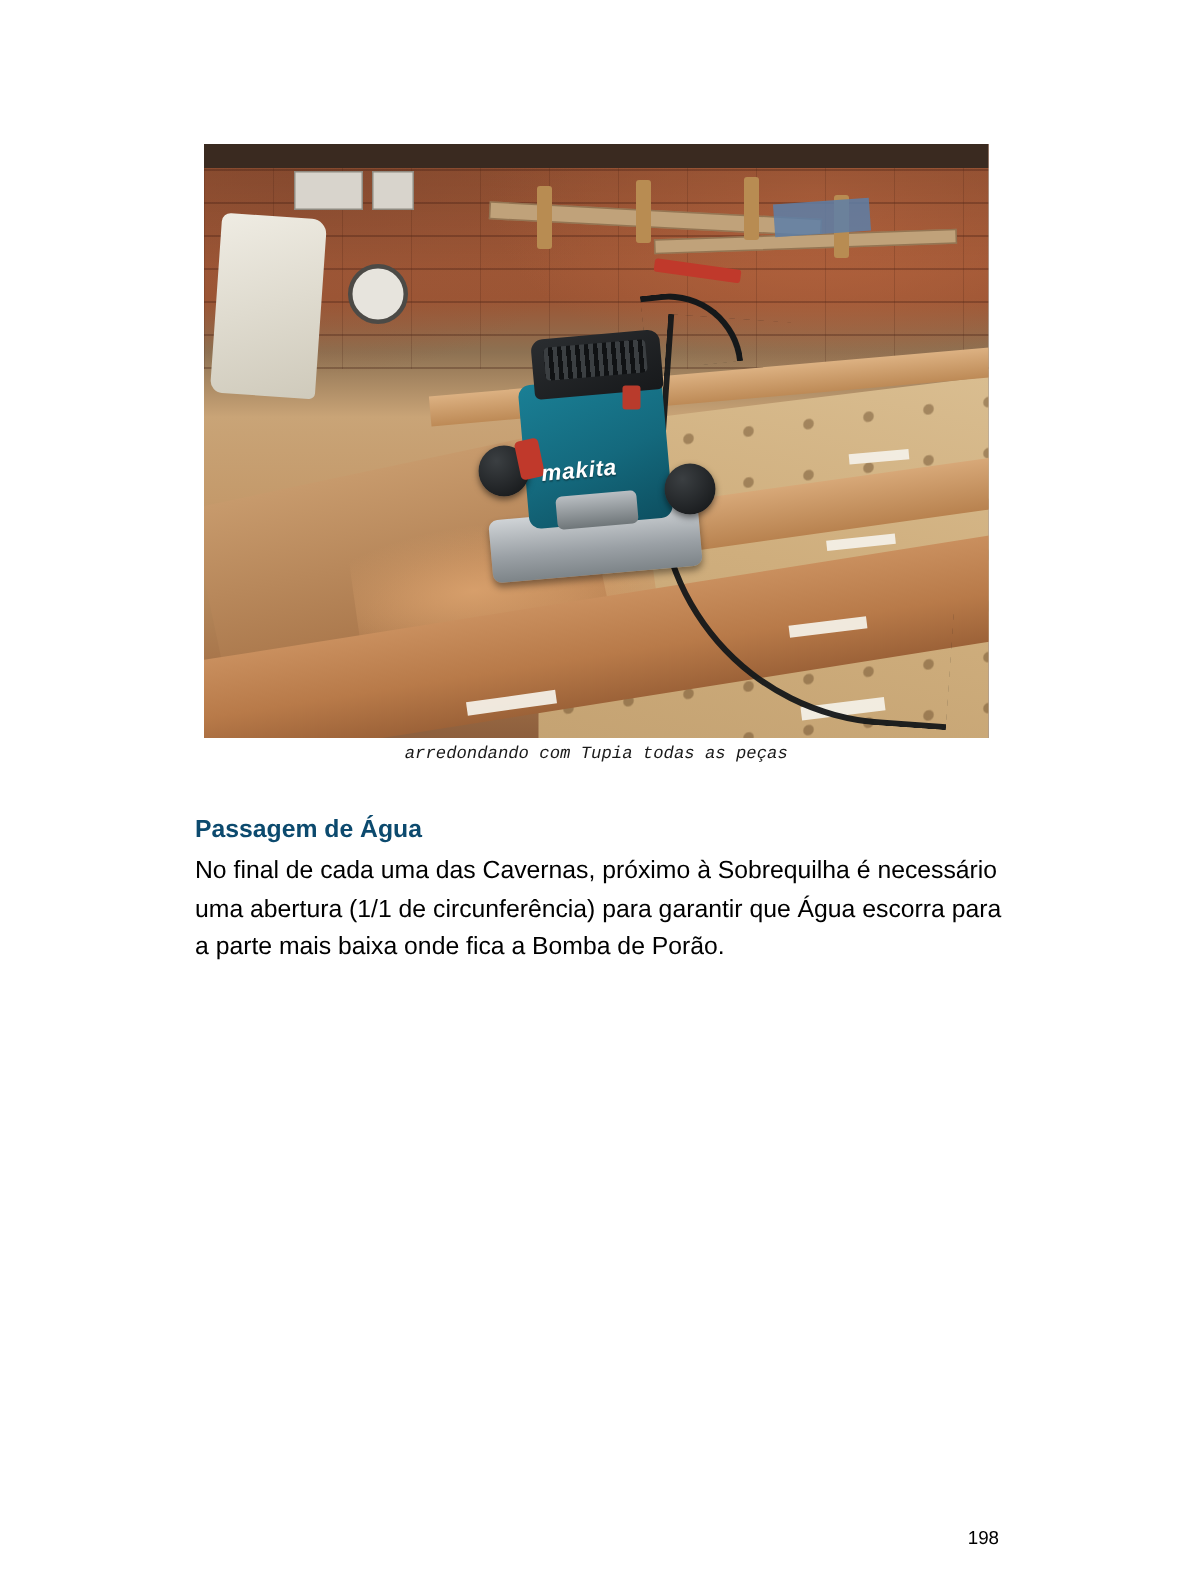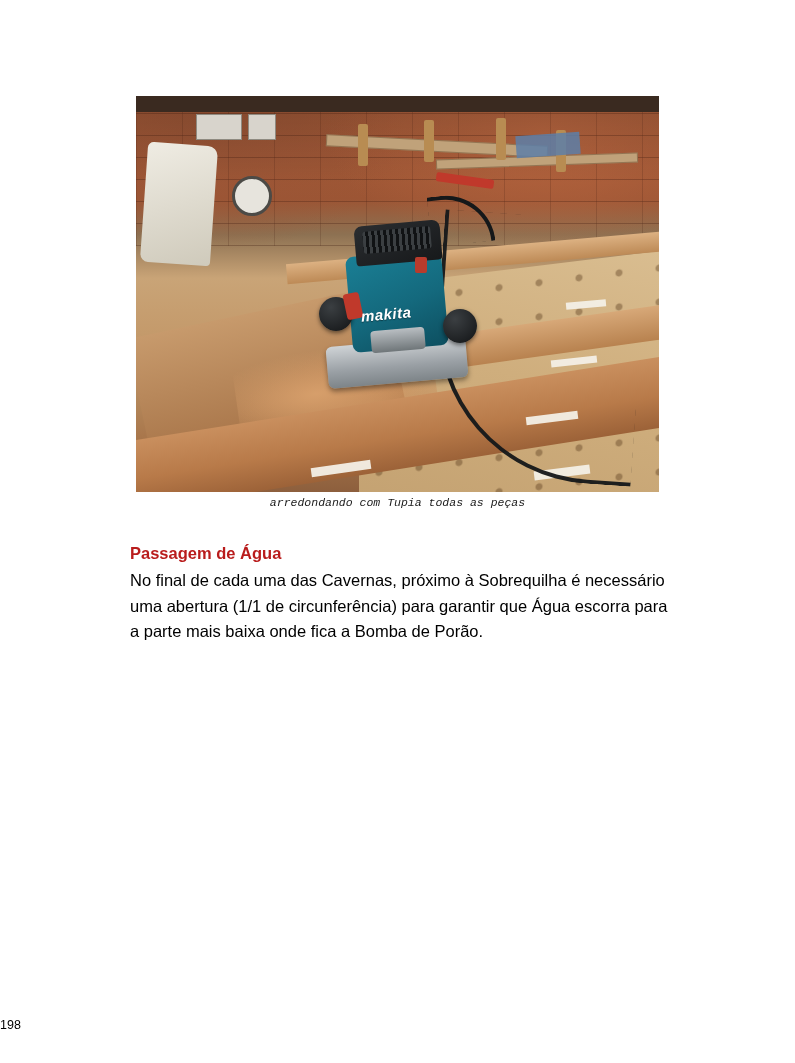--- a/index.html
+++ b/index.html
@@ -281,38 +281,38 @@
   .body-block {
     position: absolute;
     left: 130px;
     top: 542px;
     width: 540px;
   }
   .heading {
     font-family: "Liberation Sans", sans-serif;
     font-weight: bold;
     font-size: 16.5px;
-    color: #b91c1c;
+    color: #0c4a6e;
     margin: 0 0 4px 0;
     line-height: 1.35;
   }
   .para {
     font-family: "Liberation Sans", sans-serif;
     font-size: 16.5px;
     line-height: 1.55;
     color: #000;
     margin: 0;
   }
 
   .page-number {
     position: absolute;
     left: 0;
     top: 1018px;
     width: 666px;
-    text-align: left;
+    text-align: right;
     font-family: "Liberation Sans", sans-serif;
     font-size: 12.5px;
     color: #000;
   }
 </style>
 </head>
 <body>
 
 <div class="page">
 

